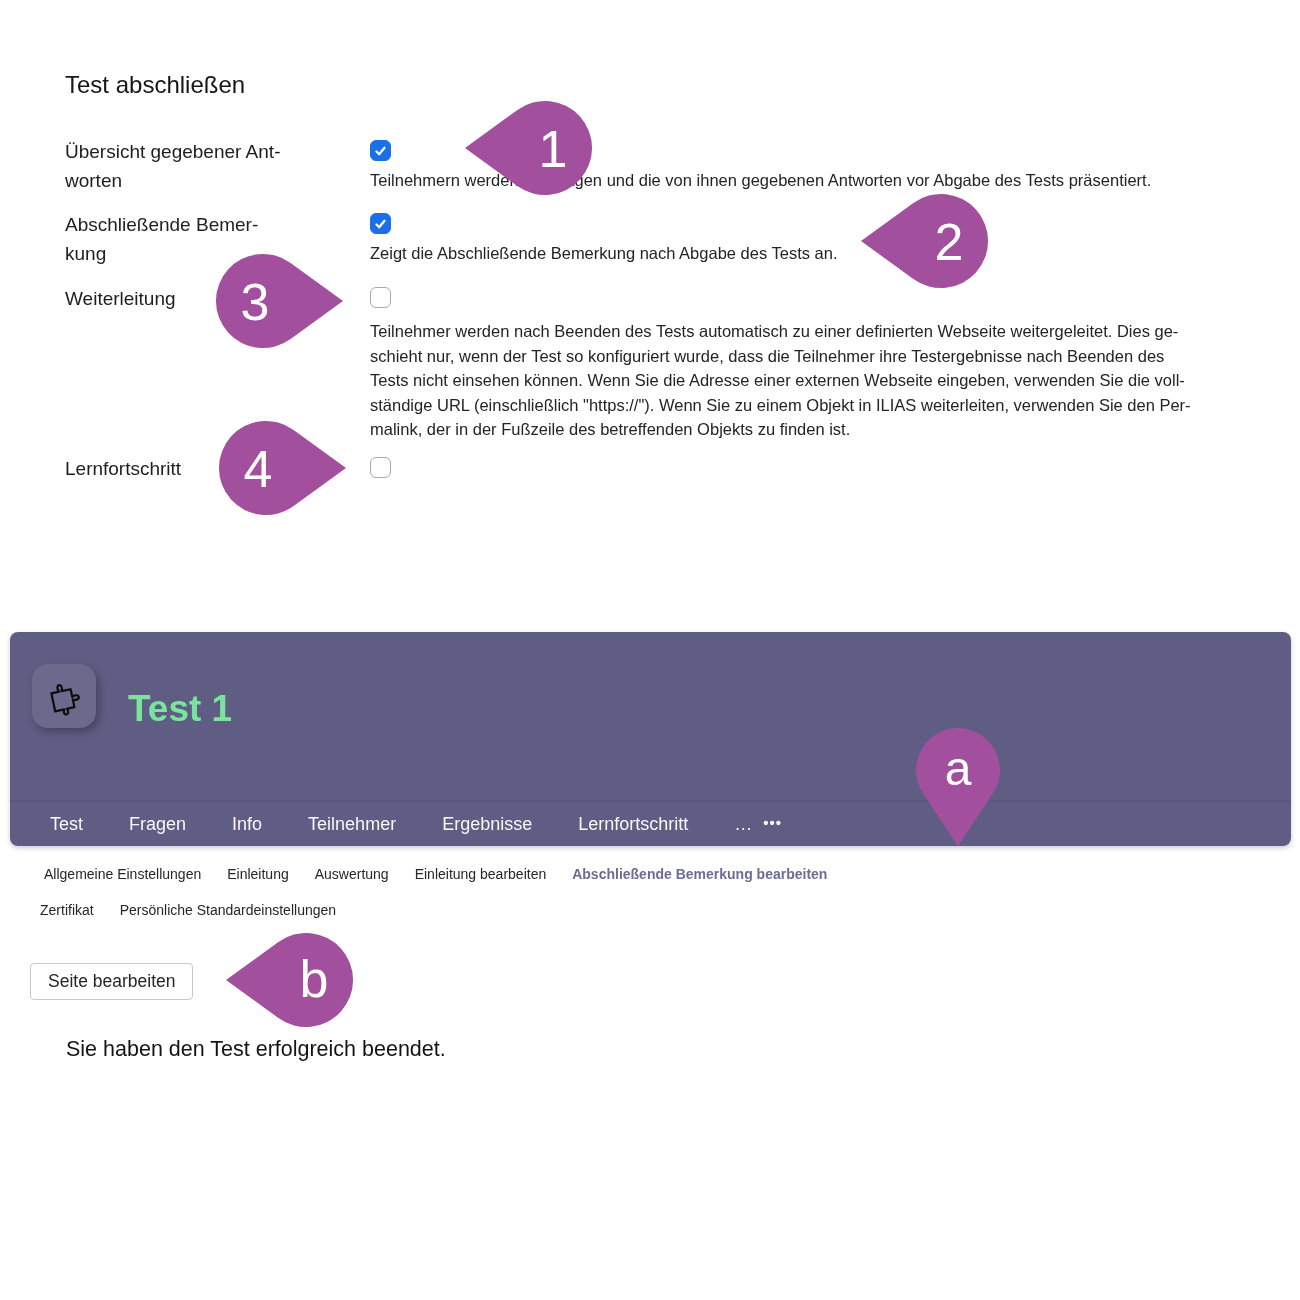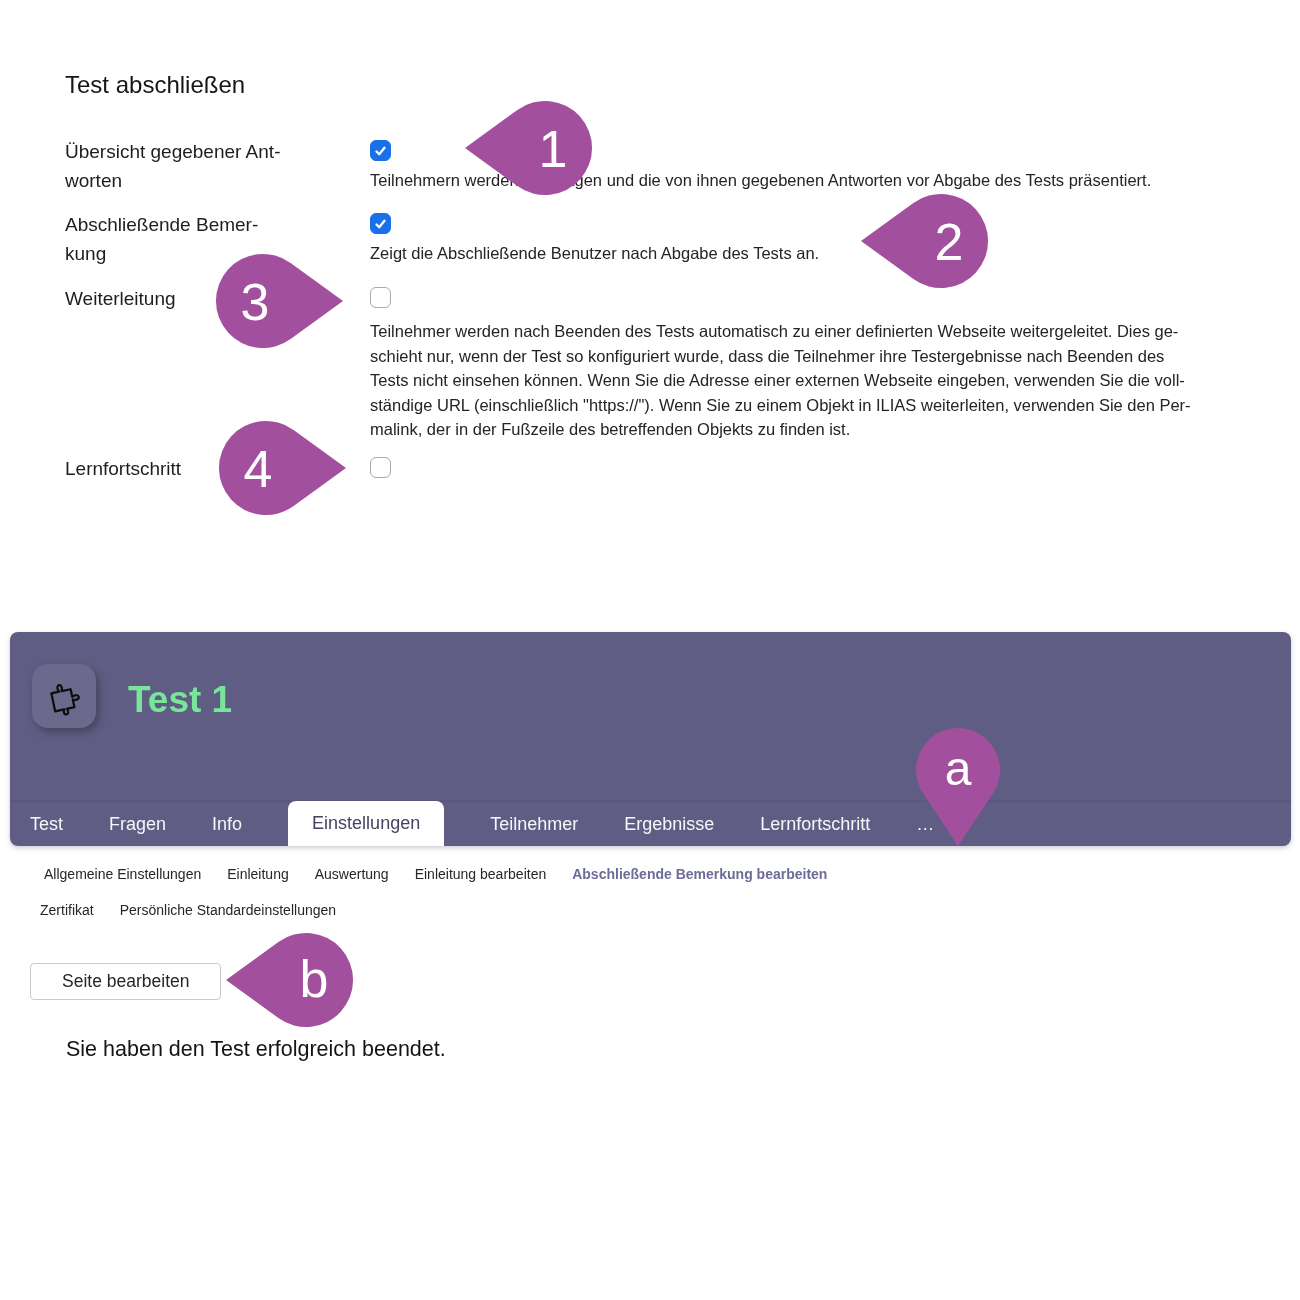--- a/index.html
+++ b/index.html
@@ -32,41 +32,41 @@
   .mfill{fill:var(--marker-purple);}
   .mtext{fill:#ffffff;font-family:"Liberation Sans","DejaVu Sans",sans-serif;
     font-size:52px;text-anchor:middle;}
 
   
   .panel{position:absolute;left:10px;top:632px;width:1281px;height:214px;
     background:var(--header-bg);border-radius:8px;box-shadow:0 2px 5px rgba(70,70,100,.28);}
   .obj-icon{position:absolute;left:22px;top:32px;width:64px;height:64px;border-radius:16px;
     background:rgba(255,255,255,.08);box-shadow:3px 4px 9px rgba(0,0,0,.28);
     display:flex;align-items:center;justify-content:center;}
-  .obj-title{position:absolute;left:118px;top:47px;font-size:37px;font-weight:bold;
+  .obj-title{position:absolute;left:118px;top:56px;font-size:37px;font-weight:bold;
     color:var(--title-green);}
   .tabbar{position:absolute;left:0;bottom:0;height:46px;width:100%;
-    display:flex;align-items:center;padding-left:20px;gap:46px;
+    display:flex;align-items:center;padding-left:40px;gap:46px;
     border-top:2px solid rgba(0,0,0,.06);}
   .tab{color:rgba(255,255,255,.95);font-size:18px;height:44px;display:flex;align-items:center;
     white-space:nowrap;cursor:default;}
   .tab.active{background:#ffffff;border-radius:8px 8px 0 0;padding:0 24px;color:#45445f;
     align-self:flex-end;height:45px;}
   .tab-overflow{display:flex;align-items:center;gap:11px;color:rgba(255,255,255,.95);}
   .overflow-ellipsis{font-size:18px;}
   .more-dots{font-size:15px;font-weight:bold;letter-spacing:1px;transform:translateY(-2px);}
 
   
   .subtabs-row{position:absolute;display:flex;gap:26px;white-space:nowrap;}
   .subtab{font-size:14px;color:#262626;cursor:default;}
   .subtab.active{color:var(--subtab-active);font-weight:bold;}
 
   
   .edit-page-btn{position:absolute;left:30px;top:963px;background:#fff;border:1px solid #c9c9c9;
-    border-radius:4px;font-size:17.5px;color:#262626;padding:7px 31px;
+    border-radius:4px;font-size:17.5px;color:#262626;padding:7px 17px;
     font-family:inherit;cursor:pointer;}
   .content-message{position:absolute;left:30px;top:1037px;font-size:21.5px;color:#141414;margin-left:36px;}
 </style>
 </head>
 <body>
 
 <h1 class="form-heading">Test abschließen</h1>
 
 <div class="frow" style="top:138px">
   <div class="flabel">Übersicht gegebener Ant-
@@ -83,21 +83,21 @@
 
 <div class="frow" style="top:211px">
   <div class="flabel">Abschließende Bemer-
 kung</div>
   <div class="fctrl">
     <span class="checkbox checked">
       <svg class="tick" width="13" height="12" viewBox="0 0 13 12">
         <polyline points="2.5,6.5 5.2,9.2 10.5,2.8" fill="none" stroke="#fff" stroke-width="2.3" stroke-linecap="round" stroke-linejoin="round"></polyline>
       </svg>
     </span>
-    <div class="fdesc">Zeigt die Abschließende Benutzer nach Abgabe des Tests an.</div>
+    <div class="fdesc">Zeigt die Abschließende Bemerkung nach Abgabe des Tests an.</div>
   </div>
 </div>
 
 <div class="frow" style="top:285px">
   <div class="flabel">Weiterleitung</div>
   <div class="fctrl">
     <span class="checkbox">
       
     </span>
     <div class="fdesc">Teilnehmer werden nach Beenden des Tests automatisch zu einer definierten Webseite weitergeleitet. Dies ge-
@@ -127,23 +127,20 @@
 
   <div class="tabbar">
     <div class="tab">
       <span>Test</span>
     </div>
     <div class="tab">
       <span>Fragen</span>
     </div>
     <div class="tab">
       <span>Info</span>
-    </div>
-    <div class="tab active">
-      <span>Einstellungen</span>
     </div>
     <div class="tab">
       <span>Teilnehmer</span>
     </div>
     <div class="tab">
       <span>Ergebnisse</span>
     </div>
     <div class="tab">
       <span>Lernfortschritt</span>
     </div>

